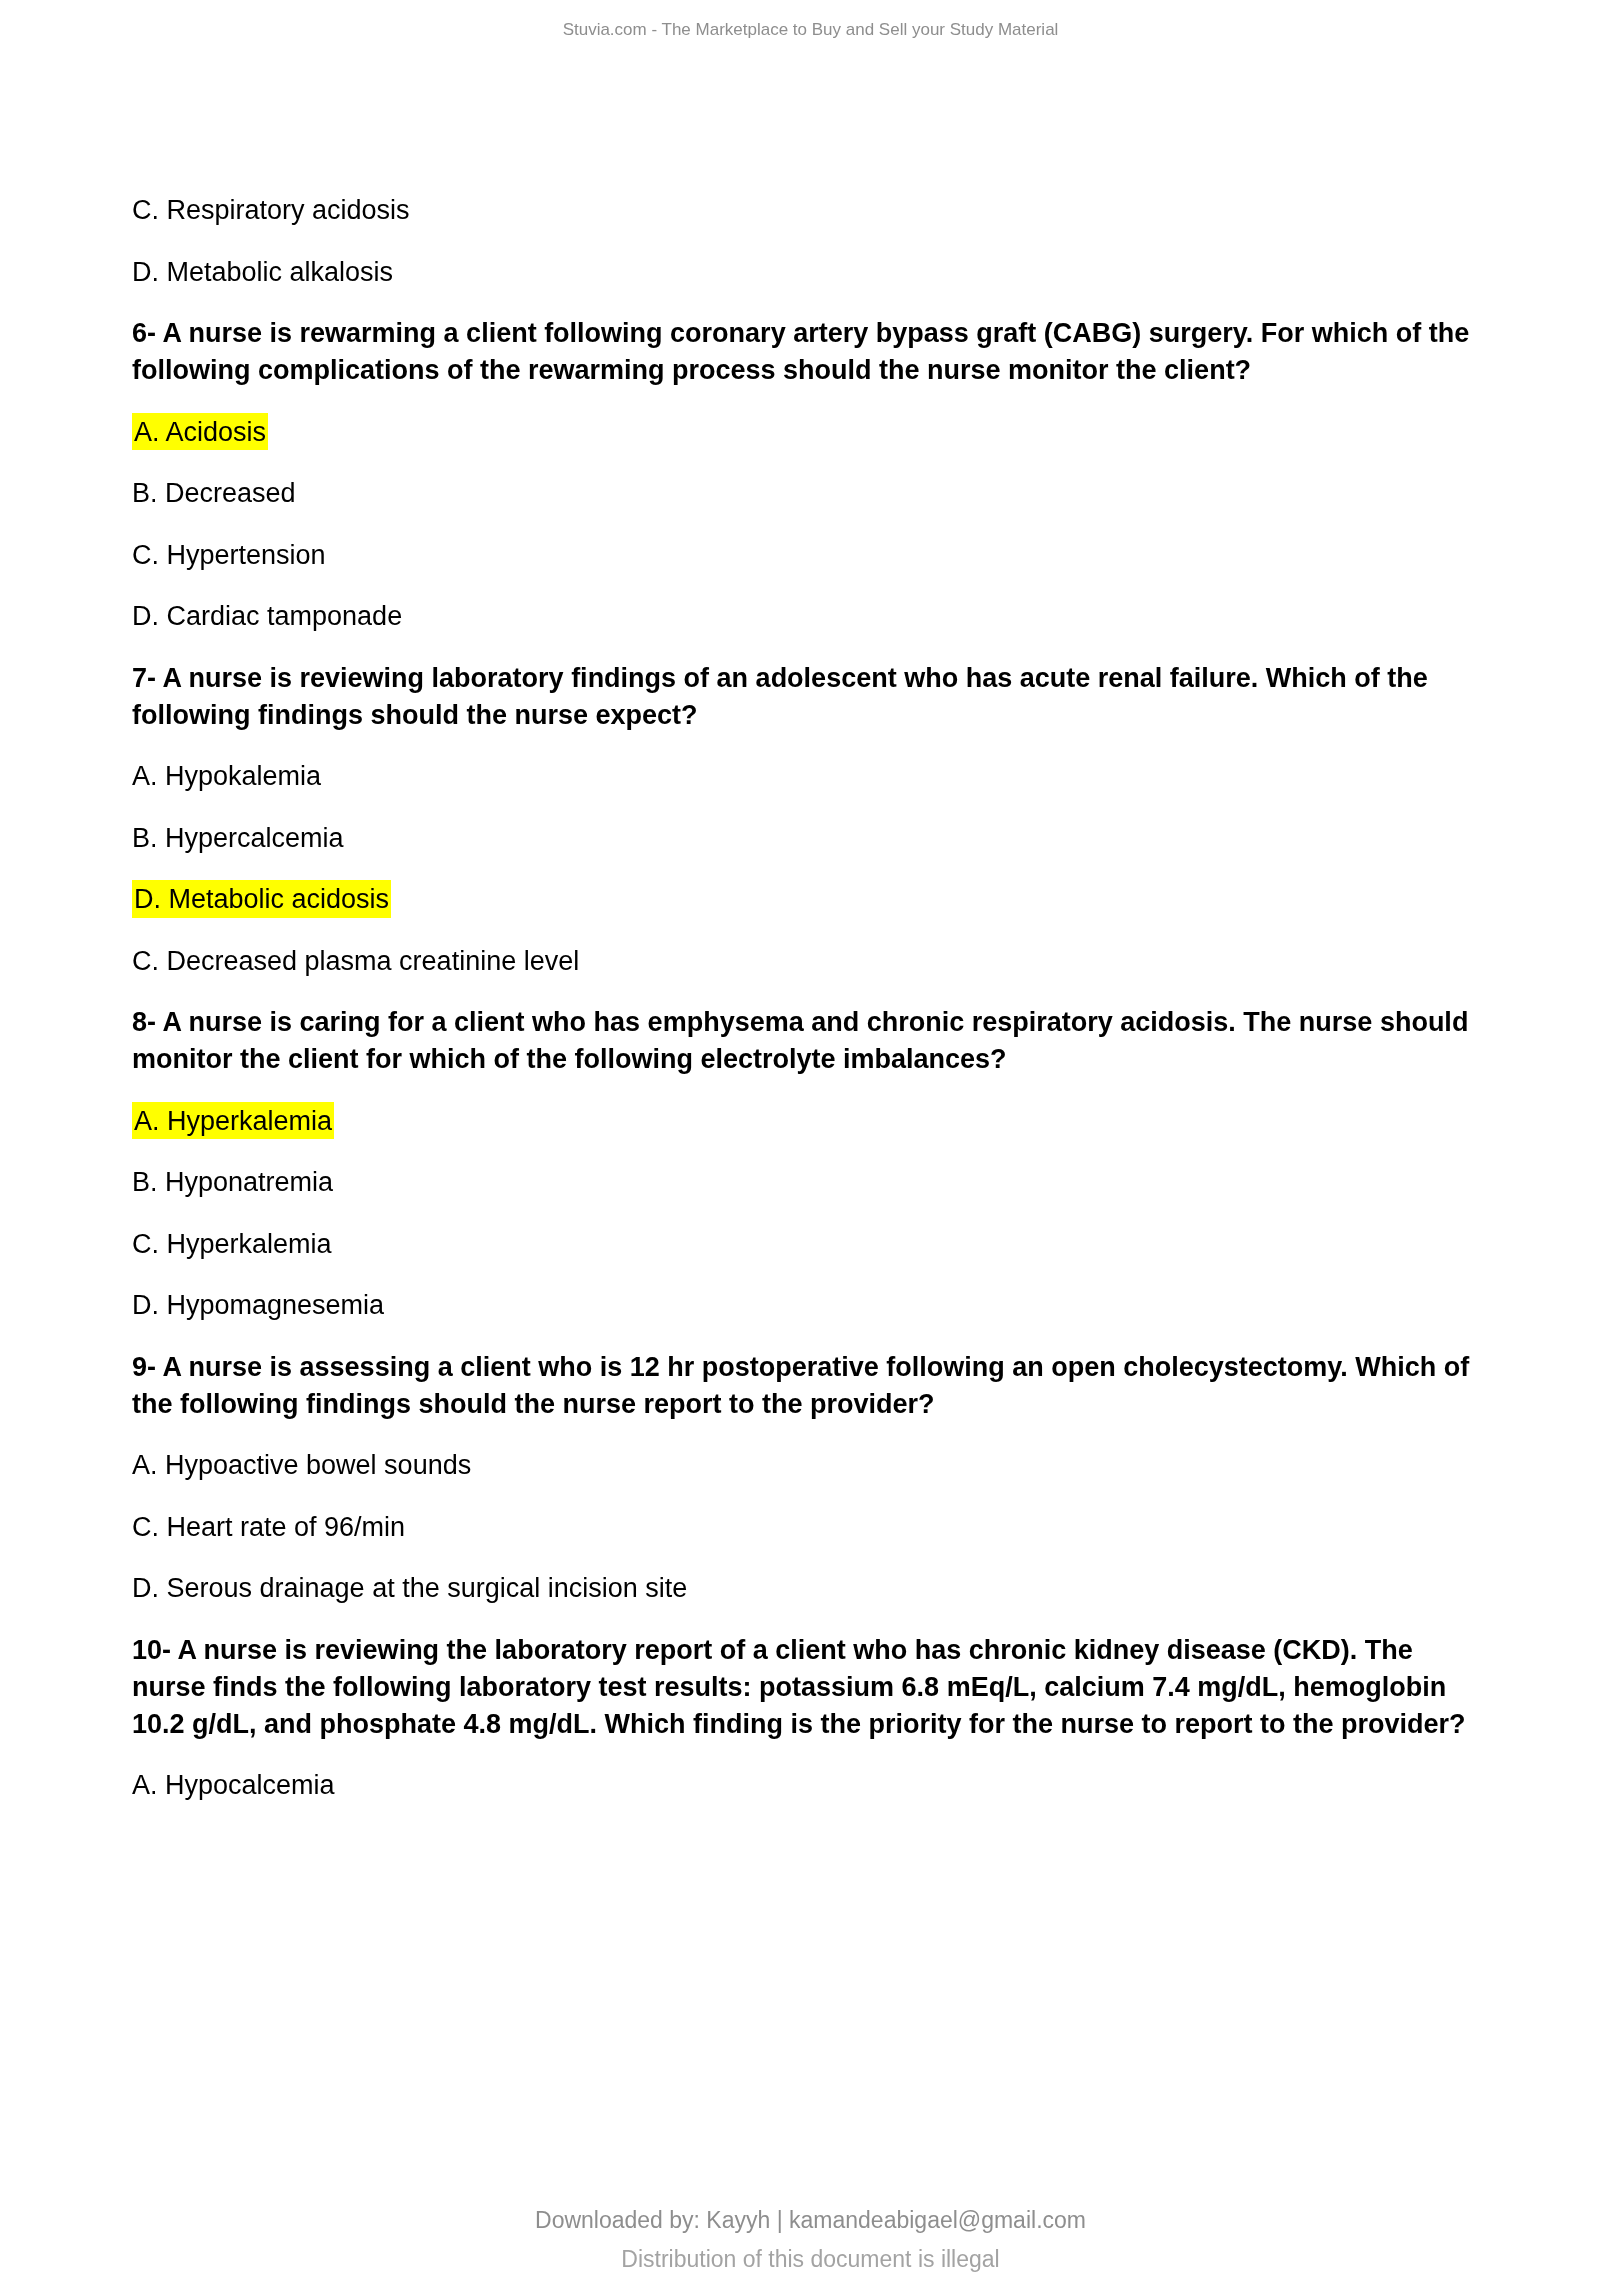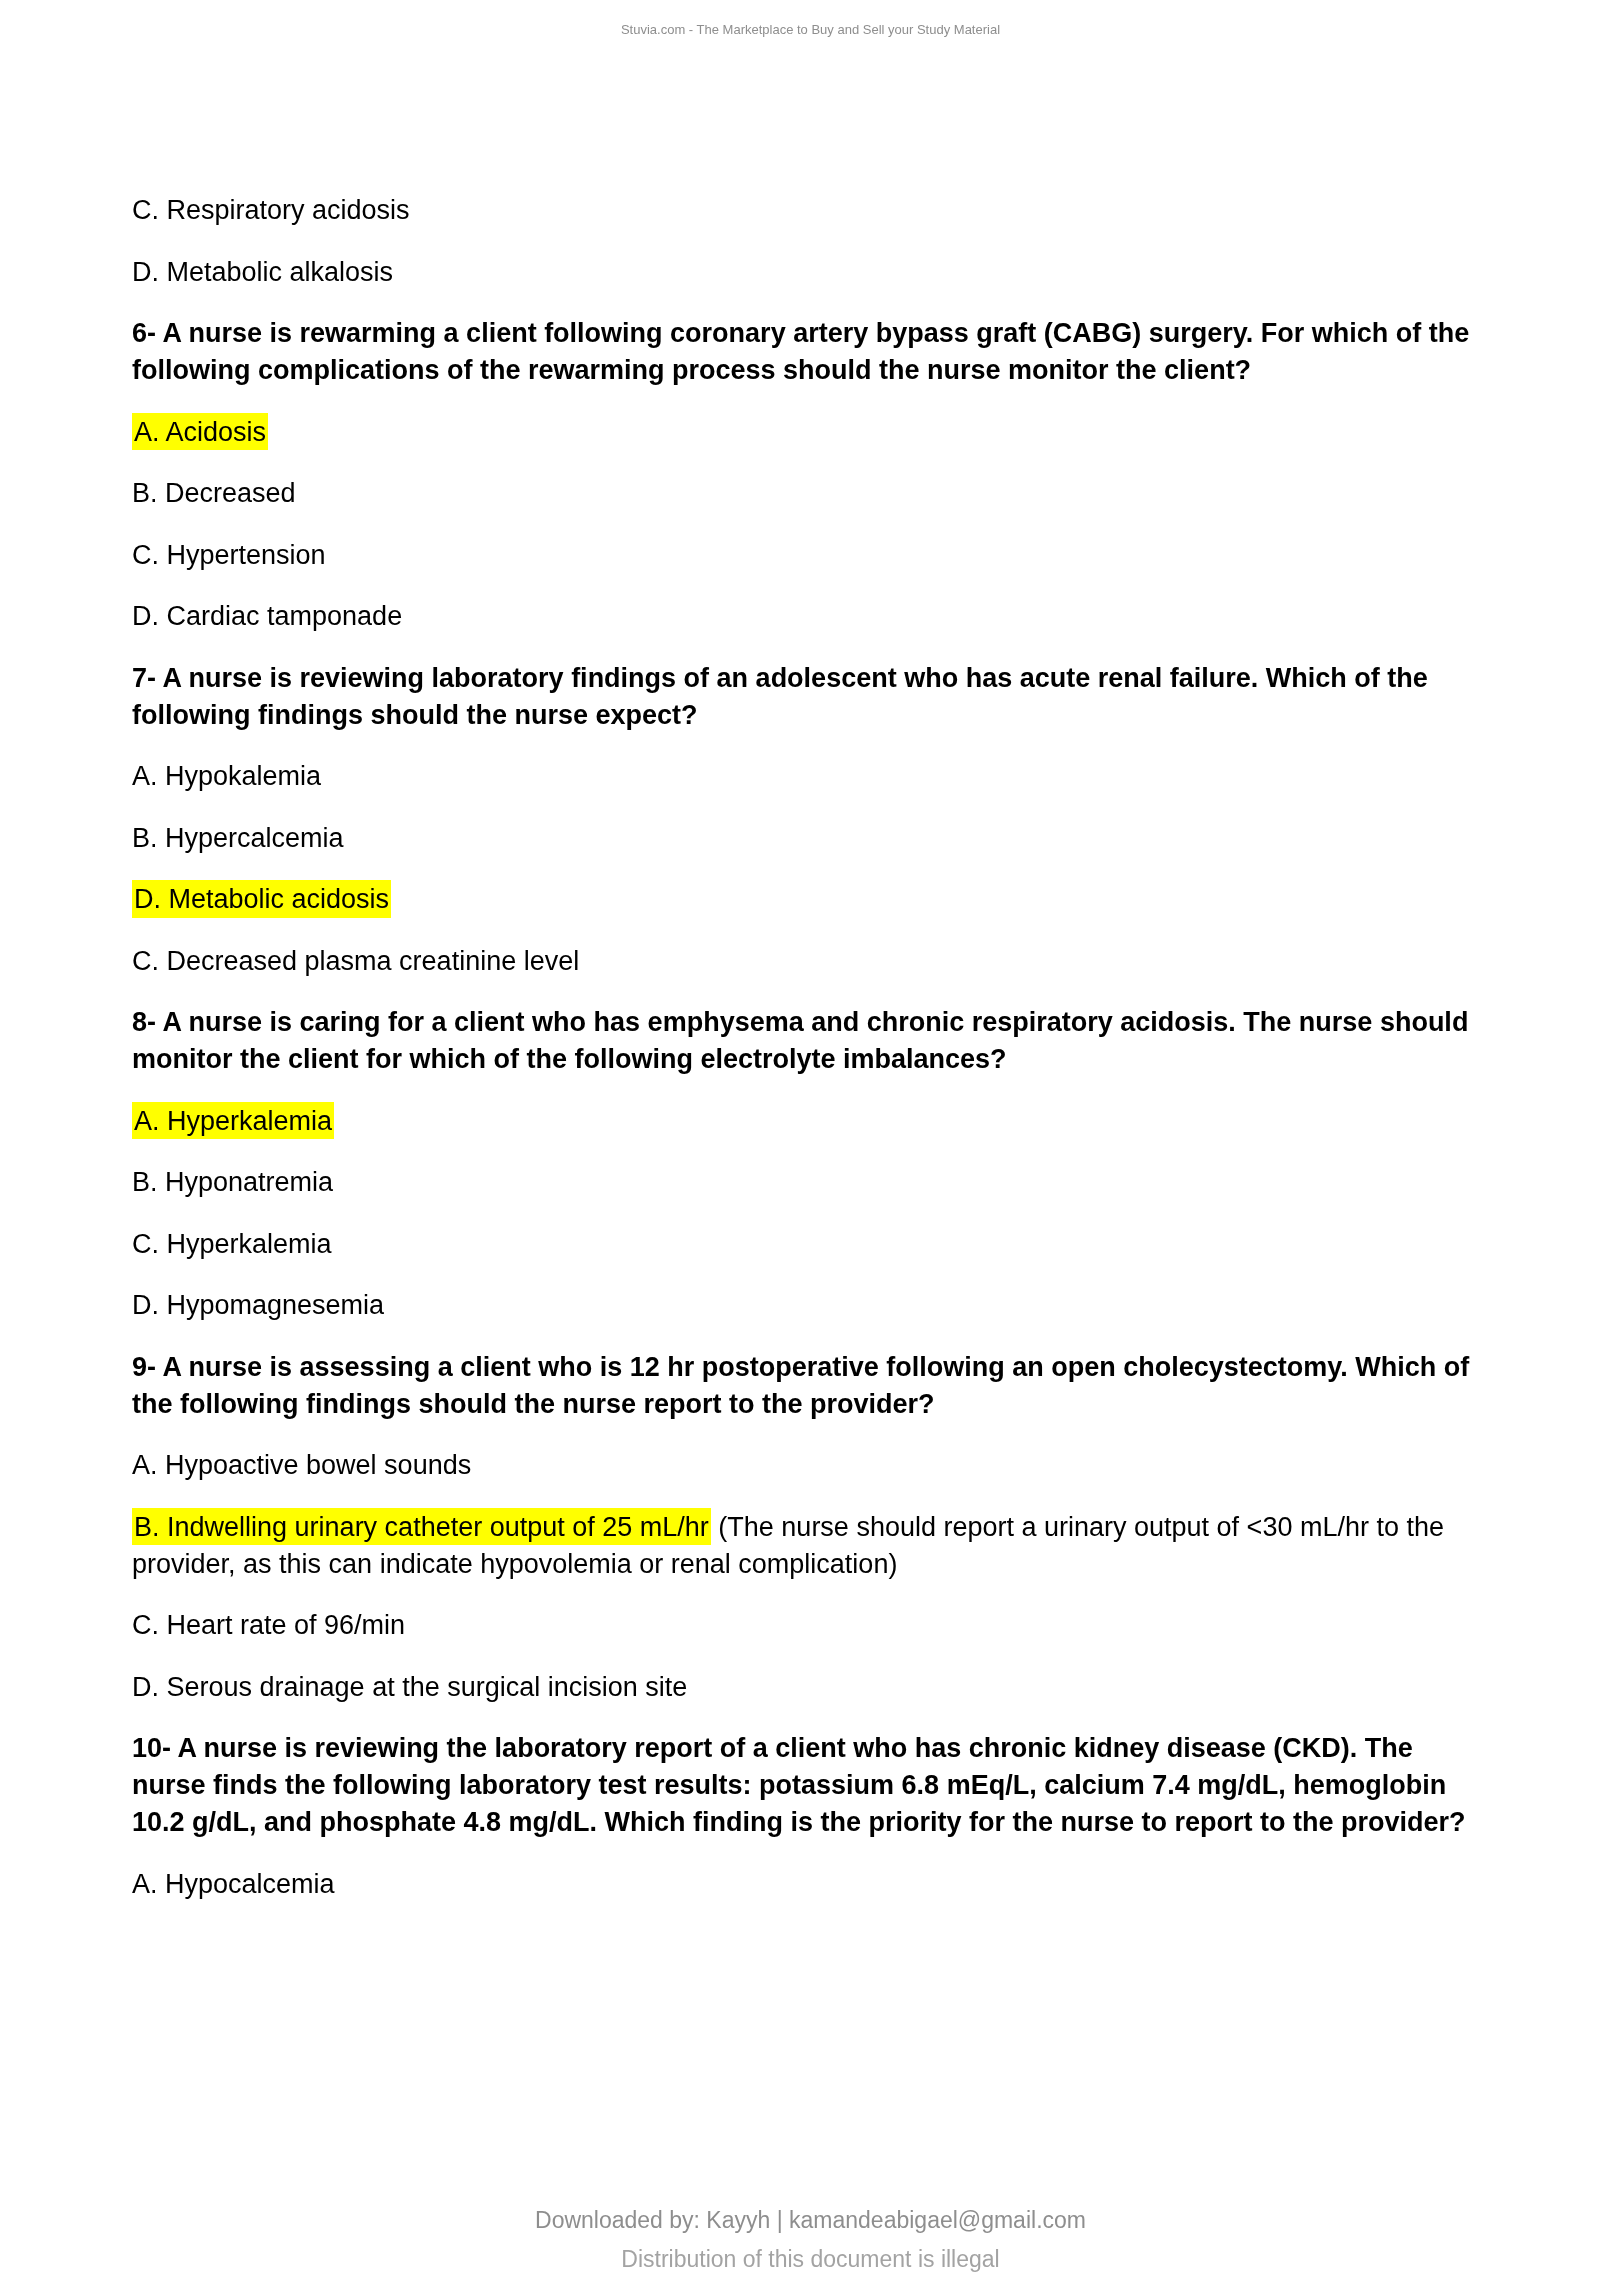--- a/index.html
+++ b/index.html
@@ -14,21 +14,21 @@
     background: #ffffff;
     overflow: hidden;
     font-family: "Liberation Sans", "DejaVu Sans", sans-serif;
   }
   .page-header {
     position: absolute;
     top: 17.6px;
     left: 0;
     width: 100%;
     text-align: center;
-    font-size: 13px;
+    font-size: 17px;
     line-height: 23.5px;
     color: var(--header-color, #8e8e8e);
   }
   .doc-body {
     position: absolute;
     top: 192px;
     left: 132px;
     width: 1357px;
     font-size: 27px;
     line-height: 37px;
@@ -83,21 +83,20 @@
       <p class="block option"><span>B. Hypercalcemia</span></p>
       <p class="block option"><mark>D. Metabolic acidosis</mark></p>
       <p class="block option"><span>C. Decreased plasma creatinine level</span></p>
       <p class="block question"><span>8- A nurse is caring for a client who has emphysema and chronic respiratory acidosis. The nurse should monitor the client for which of the following electrolyte imbalances?</span></p>
       <p class="block option"><mark>A. Hyperkalemia</mark></p>
       <p class="block option"><span>B. Hyponatremia</span></p>
       <p class="block option"><span>C. Hyperkalemia</span></p>
       <p class="block option"><span>D. Hypomagnesemia</span></p>
       <p class="block question"><span>9- A nurse is assessing a client who is 12 hr postoperative following an open cholecystectomy. Which of the following findings should the nurse report to the provider?</span></p>
       <p class="block option"><span>A. Hypoactive bowel sounds</span></p>
-      <p class="block option"><mark>B. Indwelling urinary catheter output of 25 mL/hr</mark><span> (The nurse should report a urinary output of &lt;30 mL/hr to the provider, as this can indicate hypovolemia or renal complication)</span></p>
       <p class="block option"><span>C. Heart rate of 96/min</span></p>
       <p class="block option"><span>D. Serous drainage at the surgical incision site</span></p>
       <p class="block question"><span>10- A nurse is reviewing the laboratory report of a client who has chronic kidney disease (CKD). The nurse finds the following laboratory test results: potassium 6.8 mEq/L, calcium 7.4 mg/dL, hemoglobin 10.2 g/dL, and phosphate 4.8 mg/dL. Which finding is the priority for the nurse to report to the provider?</span></p>
       <p class="block option"><span>A. Hypocalcemia</span></p>
     </div>
 
   <div class="page-footer">
     <div class="footer-line1">Downloaded by: Kayyh | kamandeabigael@gmail.com</div>
     <div class="footer-line2">Distribution of this document is illegal</div>
   </div>

